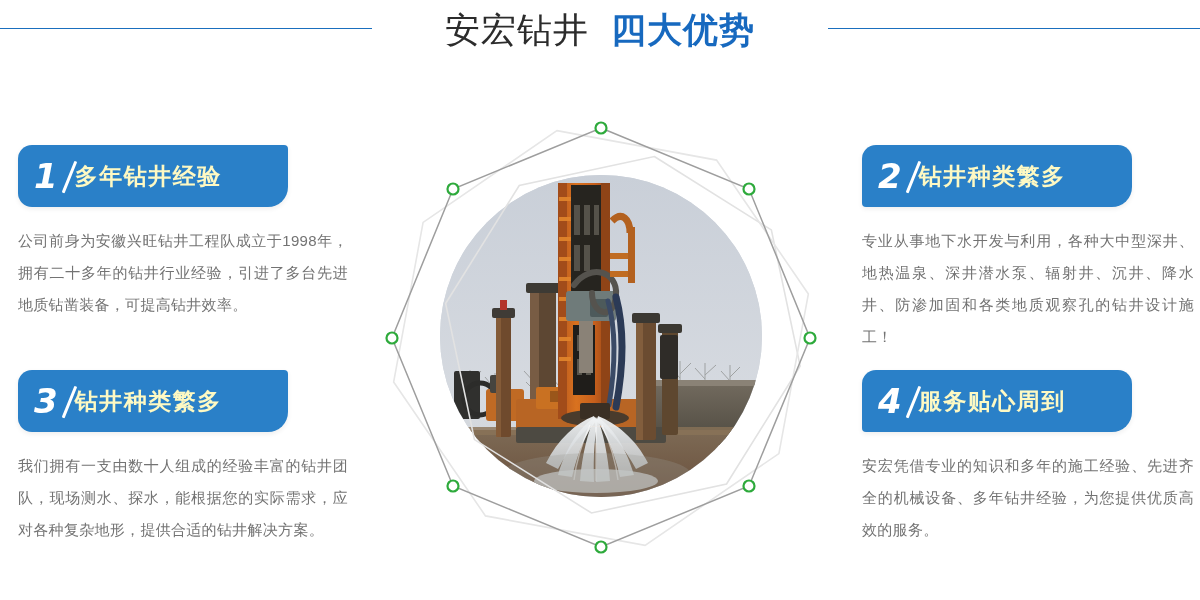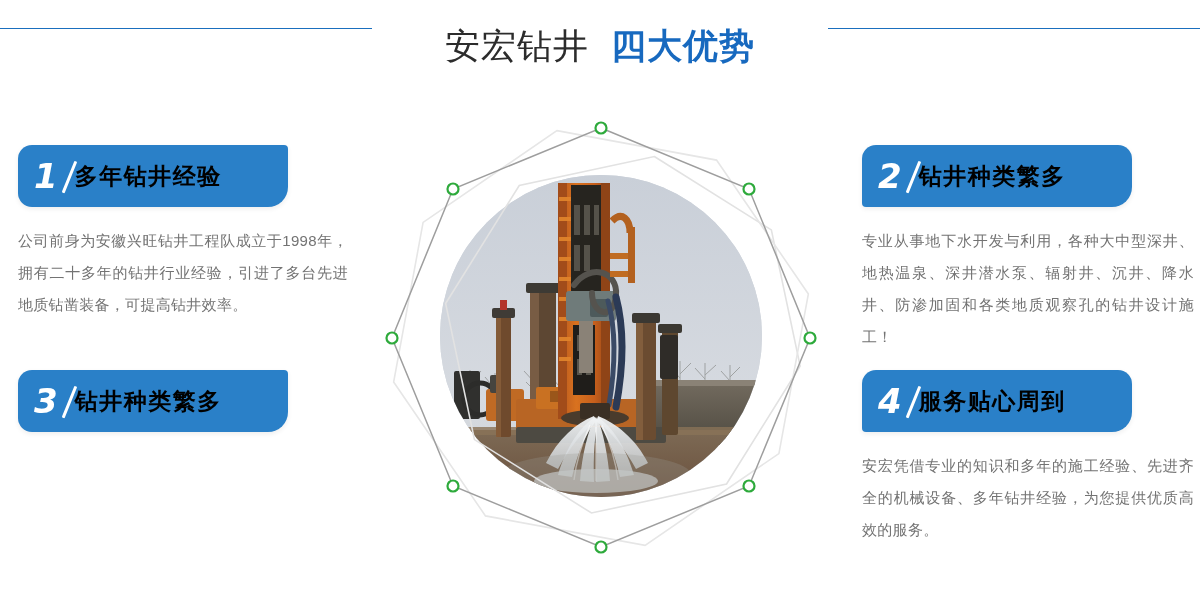--- a/index.html
+++ b/index.html
@@ -10,21 +10,21 @@
     overflow: hidden;
   }
   #stage { position: relative; width: 1200px; height: 600px; background: #fff; }
 
   
   .header { position: absolute; left: 0; top: 0; width: 1200px; height: 110px; }
   .hdr-line { position: absolute; top: 28px; height: 1px; background: #1a6fbe; }
   .hdr-line.left  { left: 0px;   width: 372px; }
   .hdr-line.right { right: 0px;  width: 372px; }
   .hdr-title {
-    position: absolute; top: 24px; left: 0; width: 1200px;
+    position: absolute; top: 8px; left: 0; width: 1200px;
     text-align: center; white-space: nowrap;
     font-size: 35px; font-weight: 400; letter-spacing: 1px;
     line-height: 44px;
   }
   .hdr-title .t-dark { color: #2c2c2c; }
   .hdr-title .t-gap  { display: inline-block; width: 22px; }
   .hdr-title .t-blue { color: #1769bf; font-weight: 700; }
   .hdr-sub {
     position: absolute; top: 64px; left: 0; width: 1200px;
     text-align: center; font-size: 15px; color: #555; letter-spacing: 2px;
@@ -56,21 +56,21 @@
     position: relative; display: inline-block; padding-right: 13px;
     font-family: "DejaVu Sans", sans-serif;
   }
   .badge-num::after {
     content: ""; position: absolute; right: 0px; top: 1px;
     width: 2.5px; height: 34px; background: #fff;
     transform: rotate(22deg) ; border-radius: 1px;
   }
   .badge-title {
     font-size: 23px; font-weight: 700; letter-spacing: 1.5px;
-    color: #000000; white-space: nowrap;
+    color: #fef9c3; white-space: nowrap;
   }
 
   .card-body {
     margin-top: 18px; font-size: 15px; line-height: 32px;
     color: #737373; width: 330px; text-align: justify;
     letter-spacing: 0.3px;
   }
   .card.right .card-body { width: 332px; }
 
   
@@ -111,20 +111,21 @@
       <span class="badge-title">钻井种类繁多</span>
     </div>
     <div class="card-body">专业从事地下水开发与利用，各种大中型深井、地热温泉、深井潜水泵、辐射井、沉井、降水井、防渗加固和各类地质观察孔的钻井设计施工！</div>
   </div>
 
   <div class="card left c3">
     <div class="badge">
       <span class="badge-num">3</span>
       <span class="badge-title">钻井种类繁多</span>
     </div>
+    <div class="card-body">我们拥有一支由数十人组成的经验丰富的钻井团队，现场测水、探水，能根据您的实际需求，应对各种复杂地形，提供合适的钻井解决方案。</div>
   </div>
 
   <div class="card right c4">
     <div class="badge">
       <span class="badge-num">4</span>
       <span class="badge-title">服务贴心周到</span>
     </div>
     <div class="card-body">安宏凭借专业的知识和多年的施工经验、先进齐全的机械设备、多年钻井经验，为您提供优质高效的服务。</div>
   </div>
 

